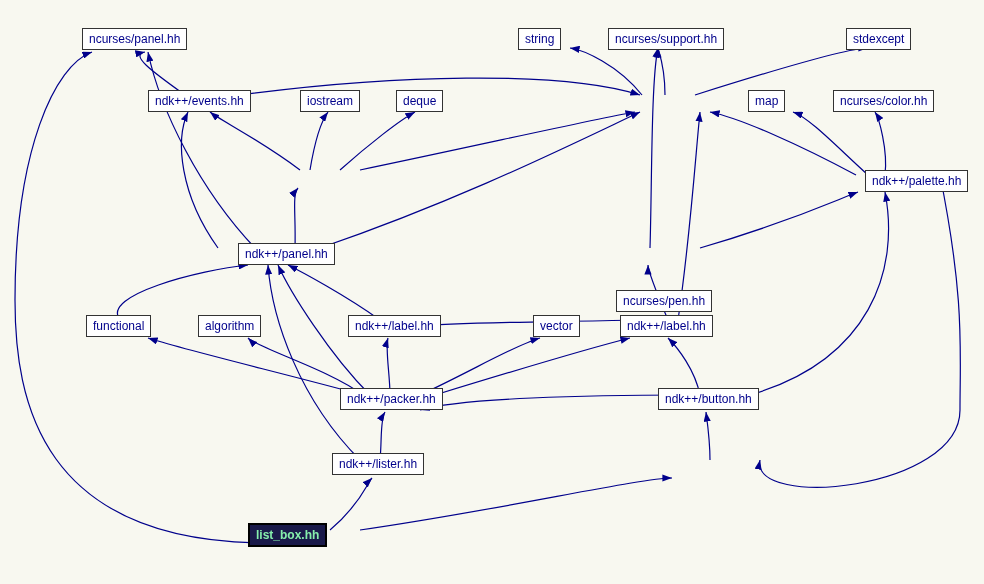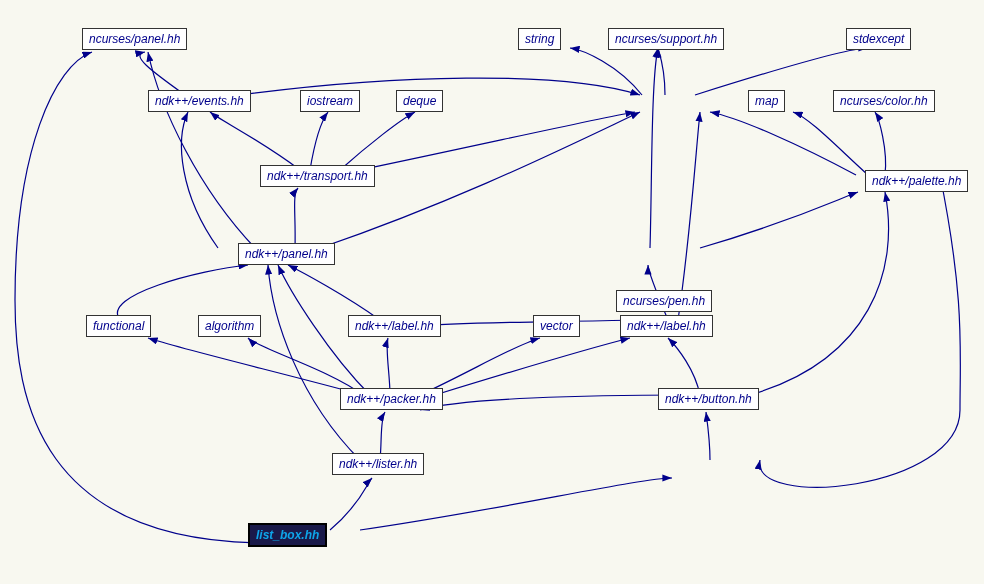--- a/index.html
+++ b/index.html
@@ -9,42 +9,41 @@
       background: #f8f8f0;
       font-family: Arial, sans-serif;
       font-size: 12px;
       overflow: hidden;
       position: relative;
     }
     .graph-container {
       position: relative;
       width: 848px;
       height: 584px;
-      font-style: italic;
     }
     svg.arrows {
       position: absolute;
       top: 0; left: 0;
       width: 984px;
       height: 584px;
       pointer-events: none;
     }
     .node {
       position: absolute;
       background: white;
       border: 1px solid #333;
       padding: 3px 6px;
       font-size: 12px;
       white-space: nowrap;
       color: #00008B;
       font-weight: normal;
     }
     .node.highlighted {
       background: #1a1a4a;
-      color: #0ea5e9;
+      color: #86efac;
       font-weight: bold;
       border: 2px solid #000;
     }
   </style>
 </head>
 <body>
 
 <div class="graph-container">
   <svg class="arrows">
     <defs>
@@ -135,21 +134,20 @@
 
   <div class="node" style="left:82px; top:28px;">ncurses/panel.hh</div>
   <div class="node" style="left:518px; top:28px;">string</div>
   <div class="node" style="left:608px; top:28px;">ncurses/support.hh</div>
   <div class="node" style="left:846px; top:28px;">stdexcept</div>
   <div class="node" style="left:148px; top:90px;">ndk++/events.hh</div>
   <div class="node" style="left:300px; top:90px;">iostream</div>
   <div class="node" style="left:396px; top:90px;">deque</div>
   <div class="node" style="left:748px; top:90px;">map</div>
   <div class="node" style="left:833px; top:90px;">ncurses/color.hh</div>
-  <div class="node" style="left:260px; top:165px;">ndk++/transport.hh</div>
   <div class="node" style="left:833px; top:170px;margin-left:32px;">ndk++/palette.hh</div>
   <div class="node" style="left:238px; top:243px;">ndk++/panel.hh</div>
   <div class="node" style="left:616px; top:243px;margin-top:47px;">ncurses/pen.hh</div>
   <div class="node" style="left:86px; top:315px;">functional</div>
   <div class="node" style="left:198px; top:315px;">algorithm</div>
   <div class="node" style="left:348px; top:315px;">ndk++/label.hh</div>
   <div class="node" style="left:533px; top:315px;">vector</div>
   <div class="node" style="left:620px; top:315px;">ndk++/label.hh</div>
   <div class="node" style="left:340px; top:388px;">ndk++/packer.hh</div>
   <div class="node" style="left:658px; top:388px;">ndk++/button.hh</div>

